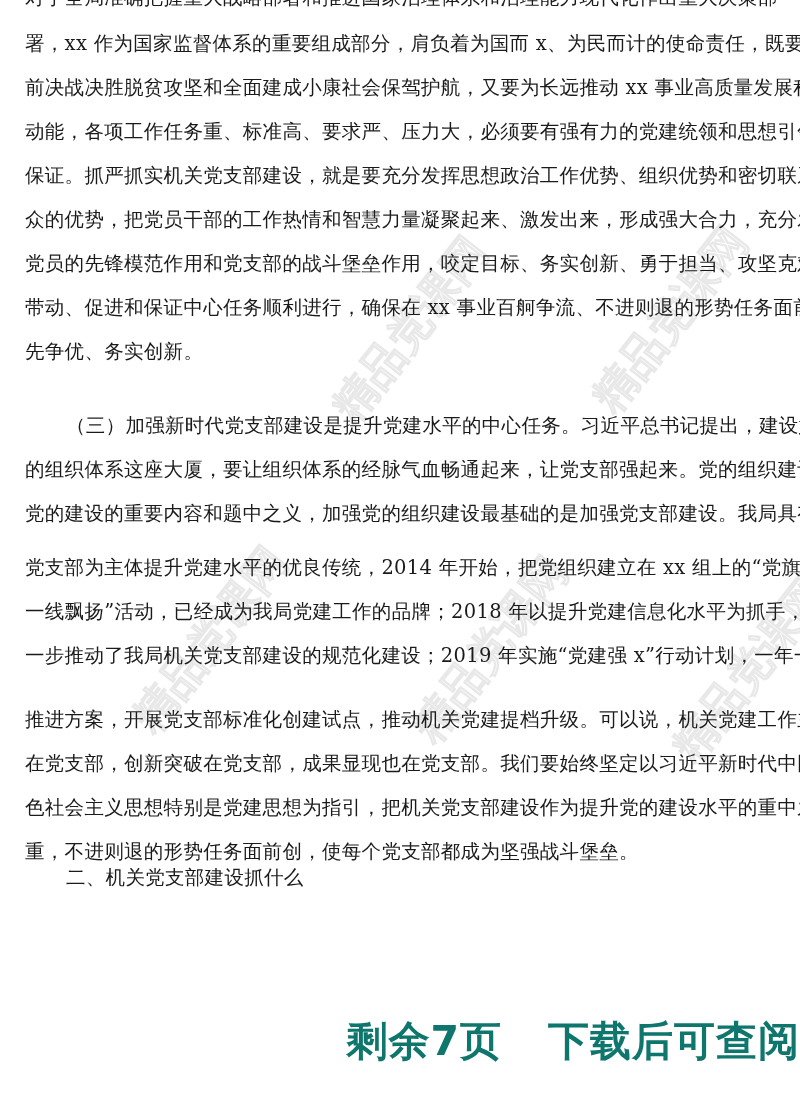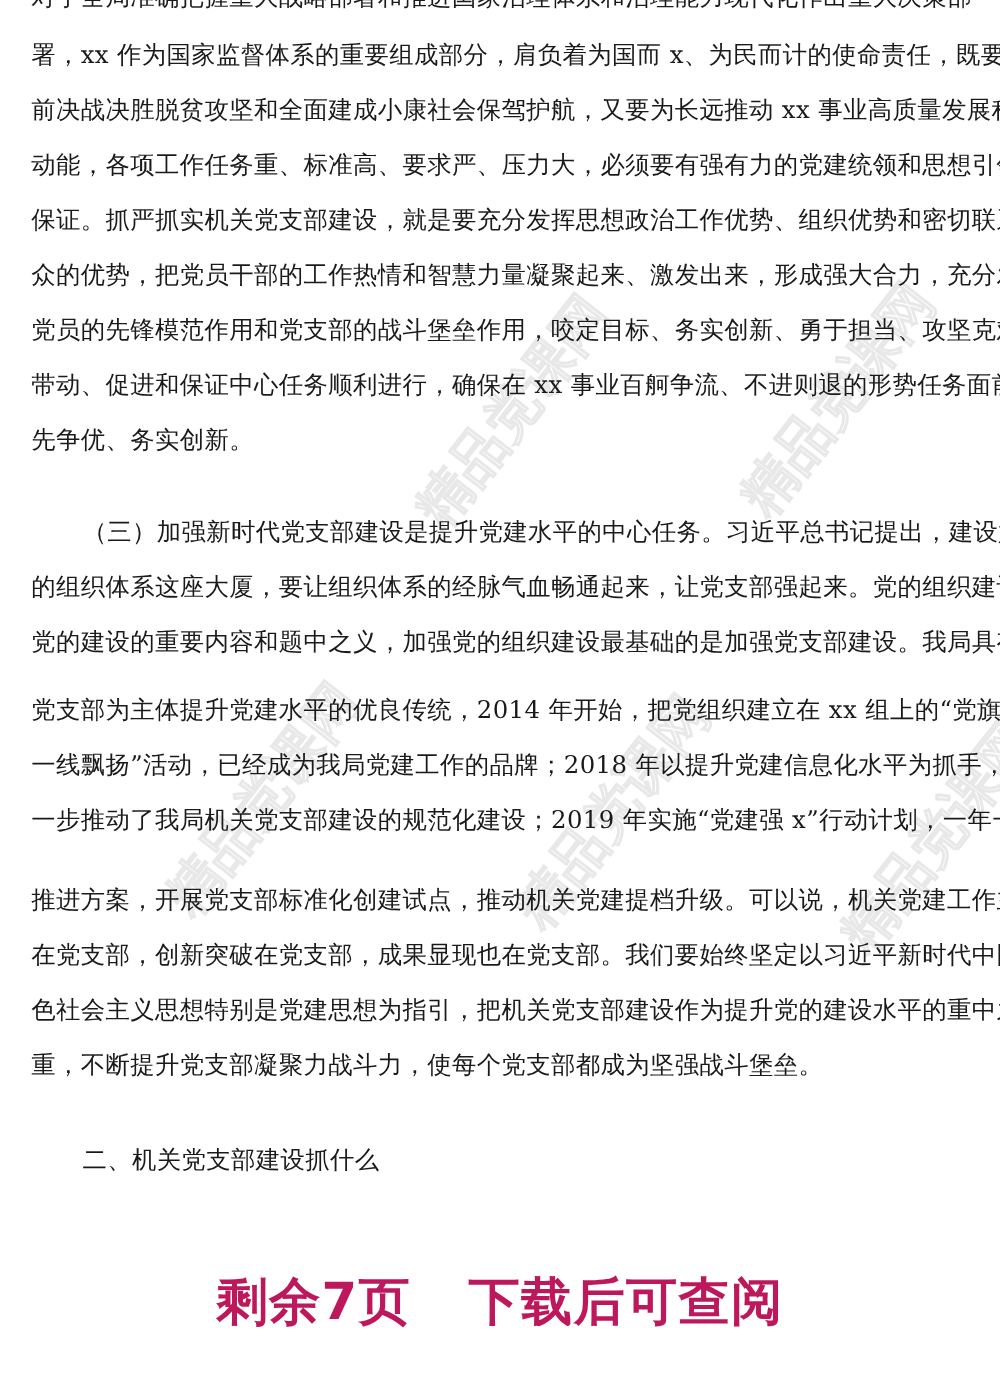--- a/index.html
+++ b/index.html
@@ -7,23 +7,23 @@
          font-family: "DejaVu Serif", "Liberation Serif", serif; color: #1a1a1a; }
   .page { position: absolute; left: 0; top: 0; width: 800px; height: 1118px; }
   .line { position: absolute; left: 25px; width: 750px; height: 24px;
           font-size: 19.5px; line-height: 24px; white-space: nowrap;
           text-align: justify; text-align-last: justify; letter-spacing: 0.3px; }
   .line.last { text-align-last: left; }
   .line.indent { left: 66px; width: 709px; }
   .watermark { position: absolute; font-size: 44px; font-weight: bold; color: transparent;
                -webkit-text-stroke: 1px rgba(150,150,150,0.22); transform: rotate(-52deg);
                white-space: nowrap; pointer-events: none; font-family: "DejaVu Sans", sans-serif; }
-  .footer { position: absolute; left: 0; width: 800px; top: 1014px; text-align: center;
+  .footer { position: absolute; left: 0; width: 800px; top: 1014px; text-align: right;
             font-family: "DejaVu Sans", "Liberation Sans", sans-serif; font-weight: bold;
-            font-size: 41px; color: #be185d; letter-spacing: 1px; }
+            font-size: 41px; color: #0f766e; letter-spacing: 1px; }
   .footer span { display: inline-block; }
   .footer .gap { width: 46px; }
 </style>
 </head>
 <body>
 
 <div class="page">
   <div id="watermarks">
       <div class="watermark" style="left: 300px; top: 300px;">精品党课网</div>
       <div class="watermark" style="left: 560px; top: 290px;">精品党课网</div>
@@ -43,20 +43,20 @@
       <div class="line last" style="top: 340px;">先争优、务实创新。</div>
       <div class="line indent" style="top: 414px;">（三）加强新时代党支部建设是提升党建水平的中心任务。习近平总书记提出，建设好党</div>
       <div class="line" style="top: 458px;">的组织体系这座大厦，要让组织体系的经脉气血畅通起来，让党支部强起来。党的组织建设是</div>
       <div class="line" style="top: 502px;">党的建设的重要内容和题中之义，加强党的组织建设最基础的是加强党支部建设。我局具有以</div>
       <div class="line" style="top: 556px;">党支部为主体提升党建水平的优良传统，2014 年开始，把党组织建立在 xx 组上的“党旗在 xx</div>
       <div class="line" style="top: 600px;">一线飘扬”活动，已经成为我局党建工作的品牌；2018 年以提升党建信息化水平为抓手，进</div>
       <div class="line" style="top: 644px;">一步推动了我局机关党支部建设的规范化建设；2019 年实施“党建强 x”行动计划，一年一个</div>
       <div class="line" style="top: 708px;">推进方案，开展党支部标准化创建试点，推动机关党建提档升级。可以说，机关党建工作主体</div>
       <div class="line" style="top: 752px;">在党支部，创新突破在党支部，成果显现也在党支部。我们要始终坚定以习近平新时代中国特</div>
       <div class="line" style="top: 796px;">色社会主义思想特别是党建思想为指引，把机关党支部建设作为提升党的建设水平的重中之</div>
-      <div class="line last" style="top: 840px;">重，不断提升党支部凝聚力战斗力，使每个党支部都成为坚强战斗堡垒。</div>
-      <div class="line indent last" style="top: 916px;">二、机关党支部建设抓什么</div>
+      <div class="line last" style="top: 840px;">重，不进则退的形势任务面前创，使每个党支部都成为坚强战斗堡垒。</div>
+      <div class="line indent last" style="top: 866px;">二、机关党支部建设抓什么</div>
     </div>
 
   <div class="footer">
     <span>剩余7页</span><span class="gap"></span><span>下载后可查阅</span>
   </div>
 </div>
 
 </body></html>

